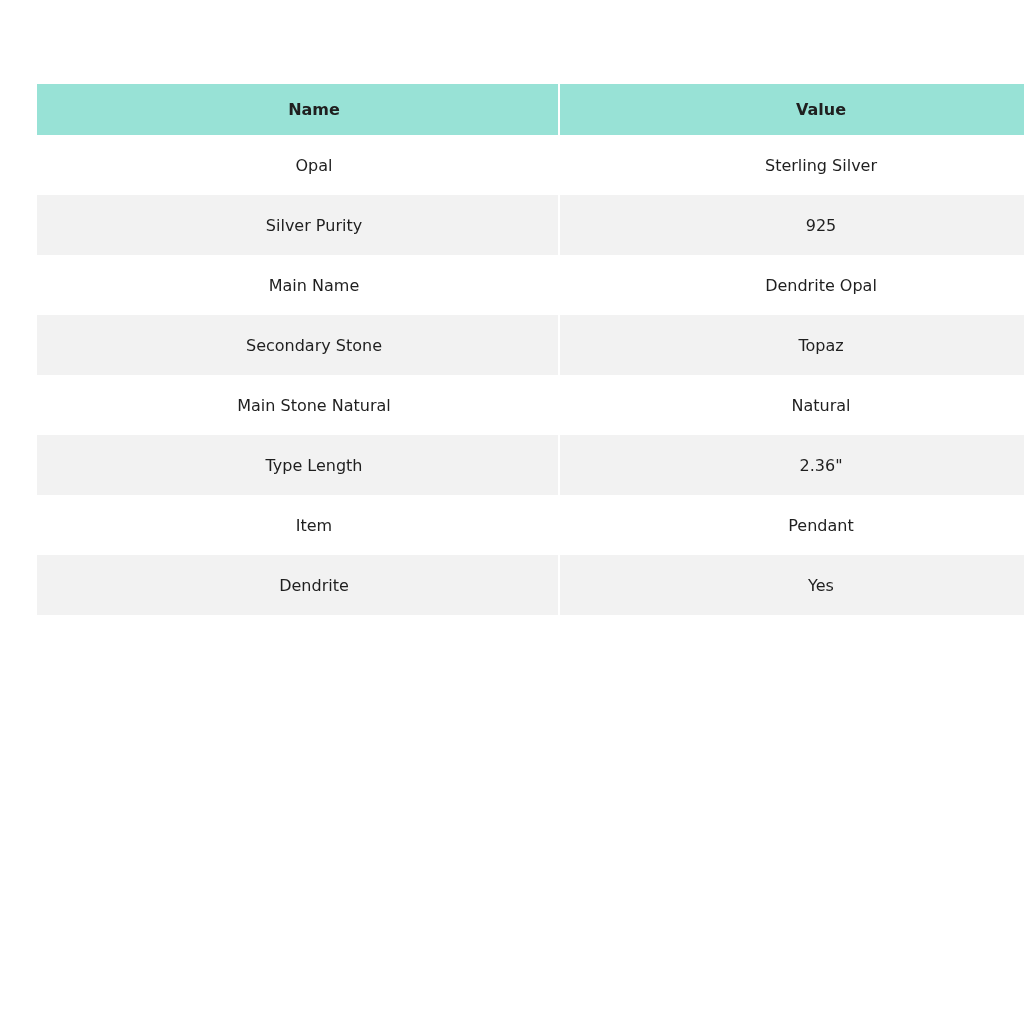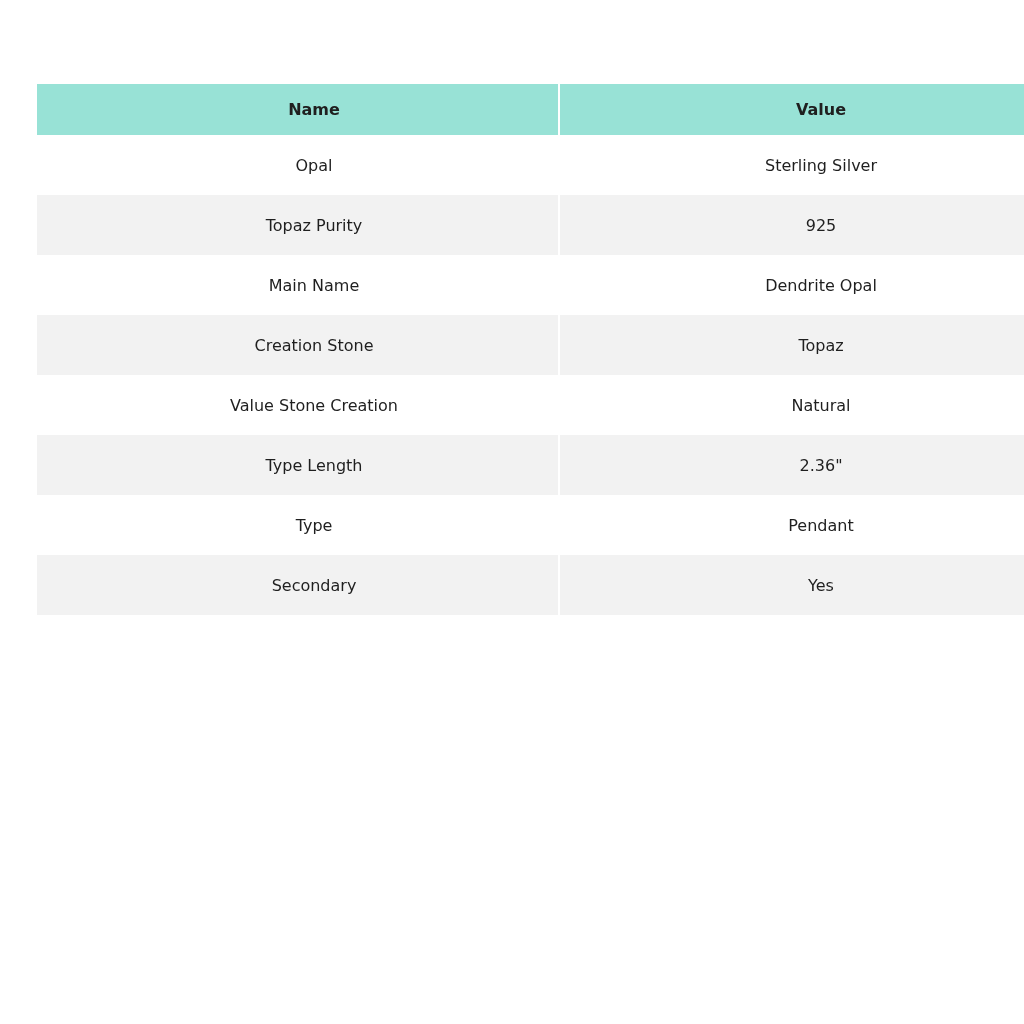--- a/index.html
+++ b/index.html
@@ -72,41 +72,41 @@
       <th class="col-name">Name</th>
       <th class="col-value">Value</th>
     </tr>
   </thead>
   <tbody>
     <tr>
       <td>Opal</td>
       <td>Sterling Silver</td>
     </tr>
     <tr>
-      <td>Topaz Purity</td>
+      <td>Silver Purity</td>
       <td>925</td>
     </tr>
     <tr>
       <td>Main Name</td>
       <td>Dendrite Opal</td>
     </tr>
     <tr>
-      <td>Creation Stone</td>
+      <td>Secondary Stone</td>
       <td>Topaz</td>
     </tr>
     <tr>
-      <td>Value Stone Creation</td>
+      <td>Main Stone Natural</td>
       <td>Natural</td>
     </tr>
     <tr>
       <td>Type Length</td>
       <td>2.36"</td>
     </tr>
     <tr>
-      <td>Type</td>
+      <td>Item</td>
       <td>Pendant</td>
     </tr>
     <tr>
-      <td>Secondary</td>
+      <td>Dendrite</td>
       <td>Yes</td>
     </tr>
   </tbody>
 </table>
 
 </body></html>

